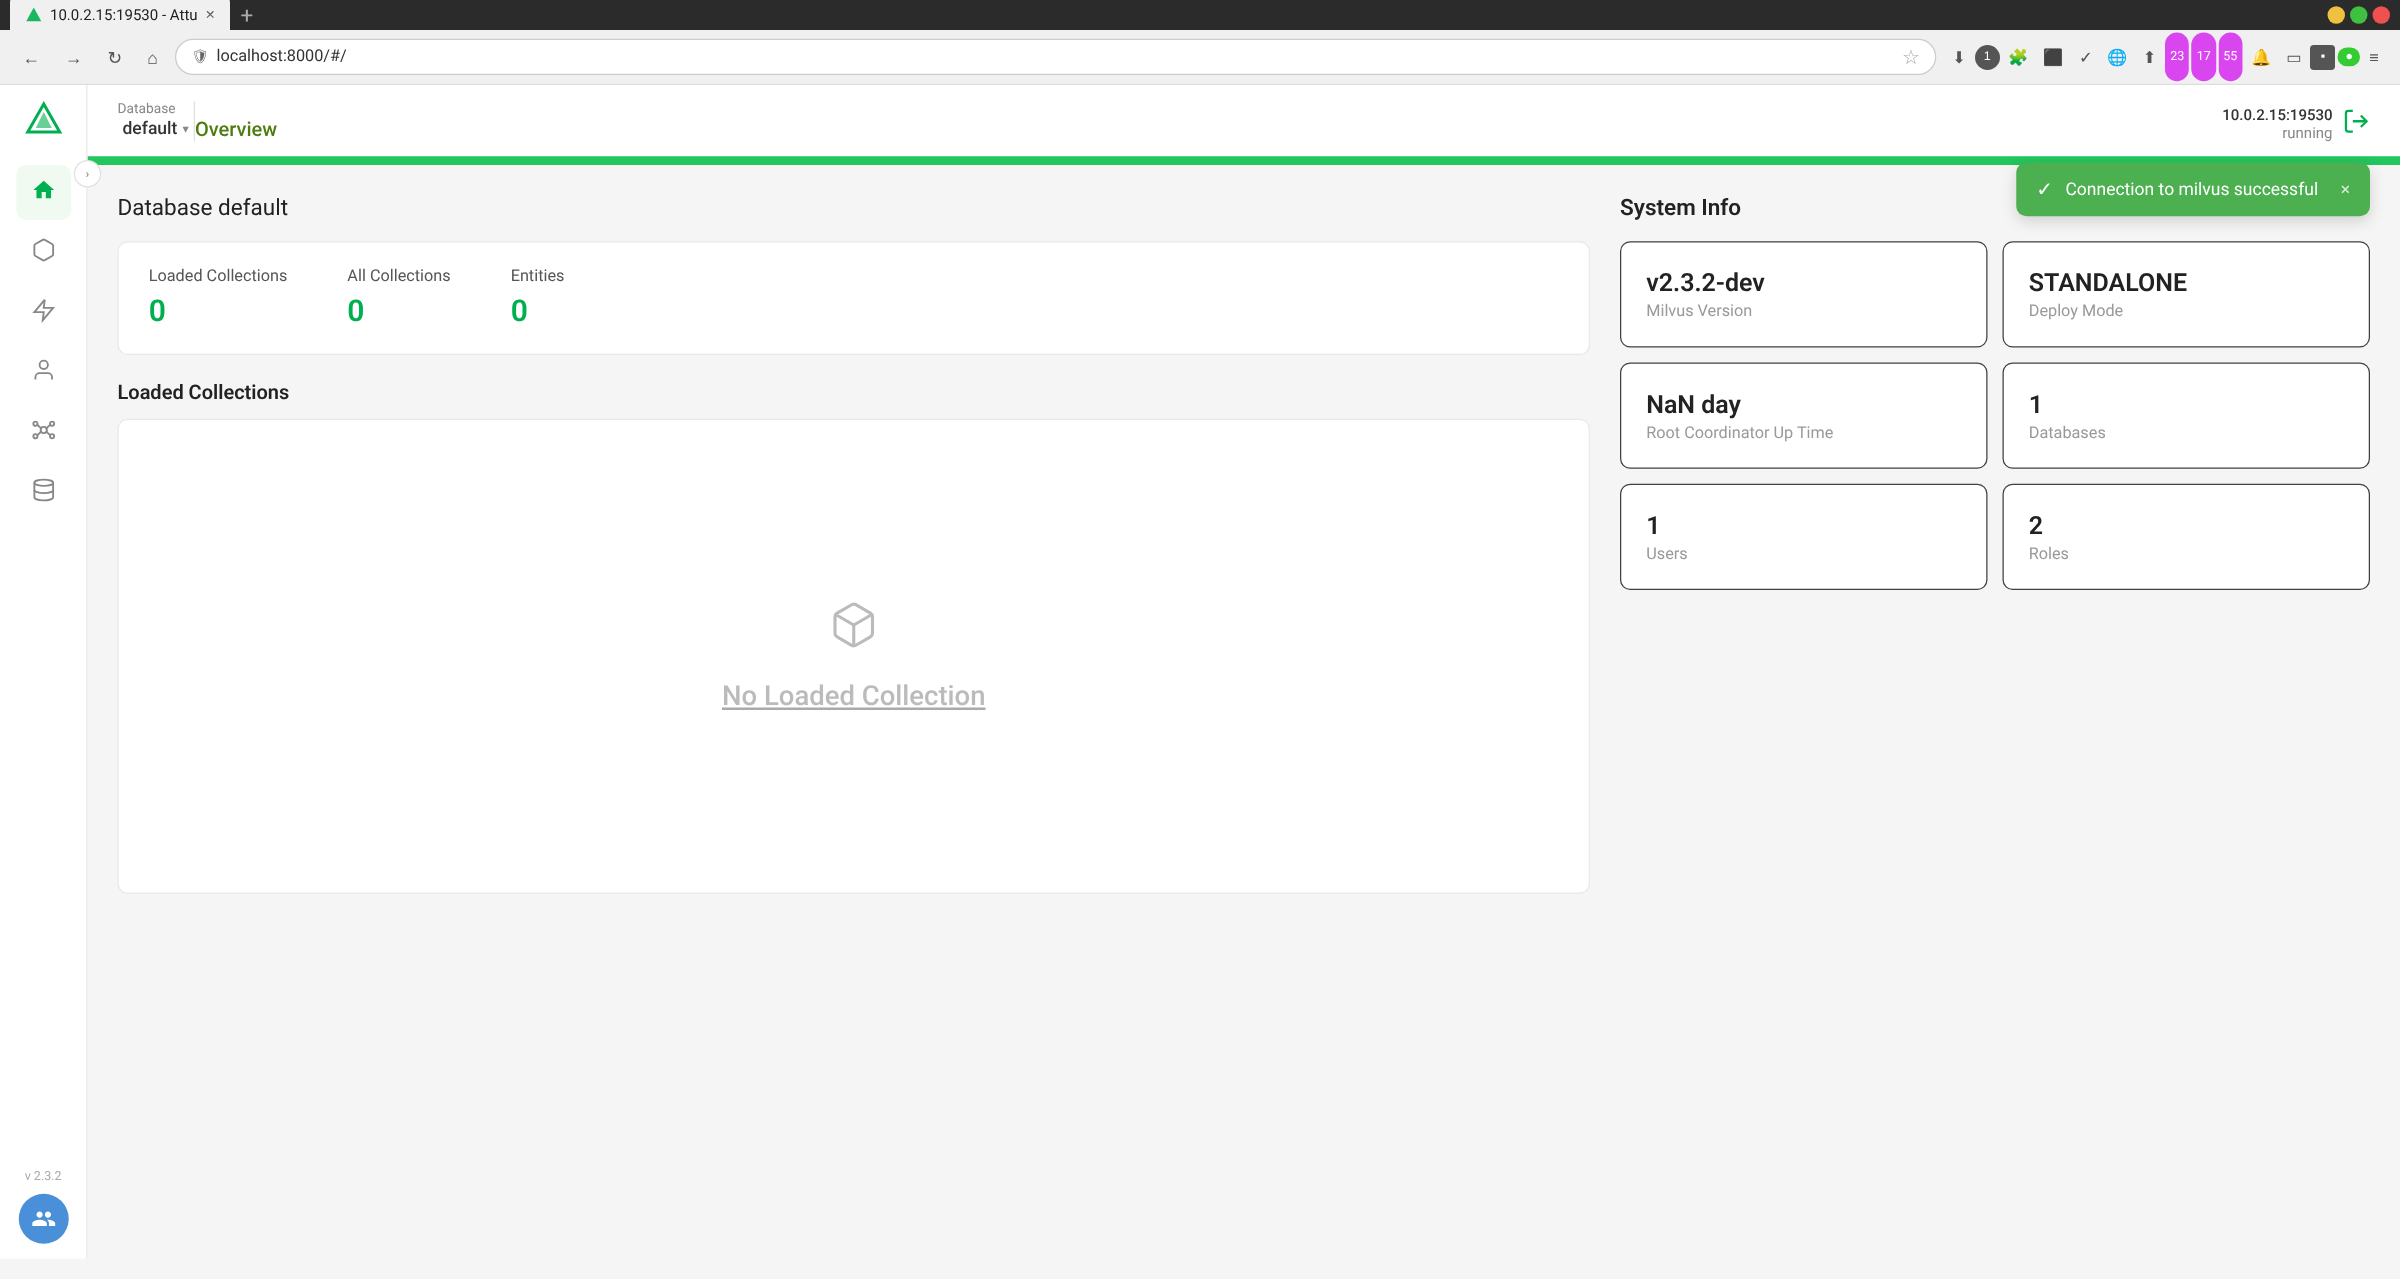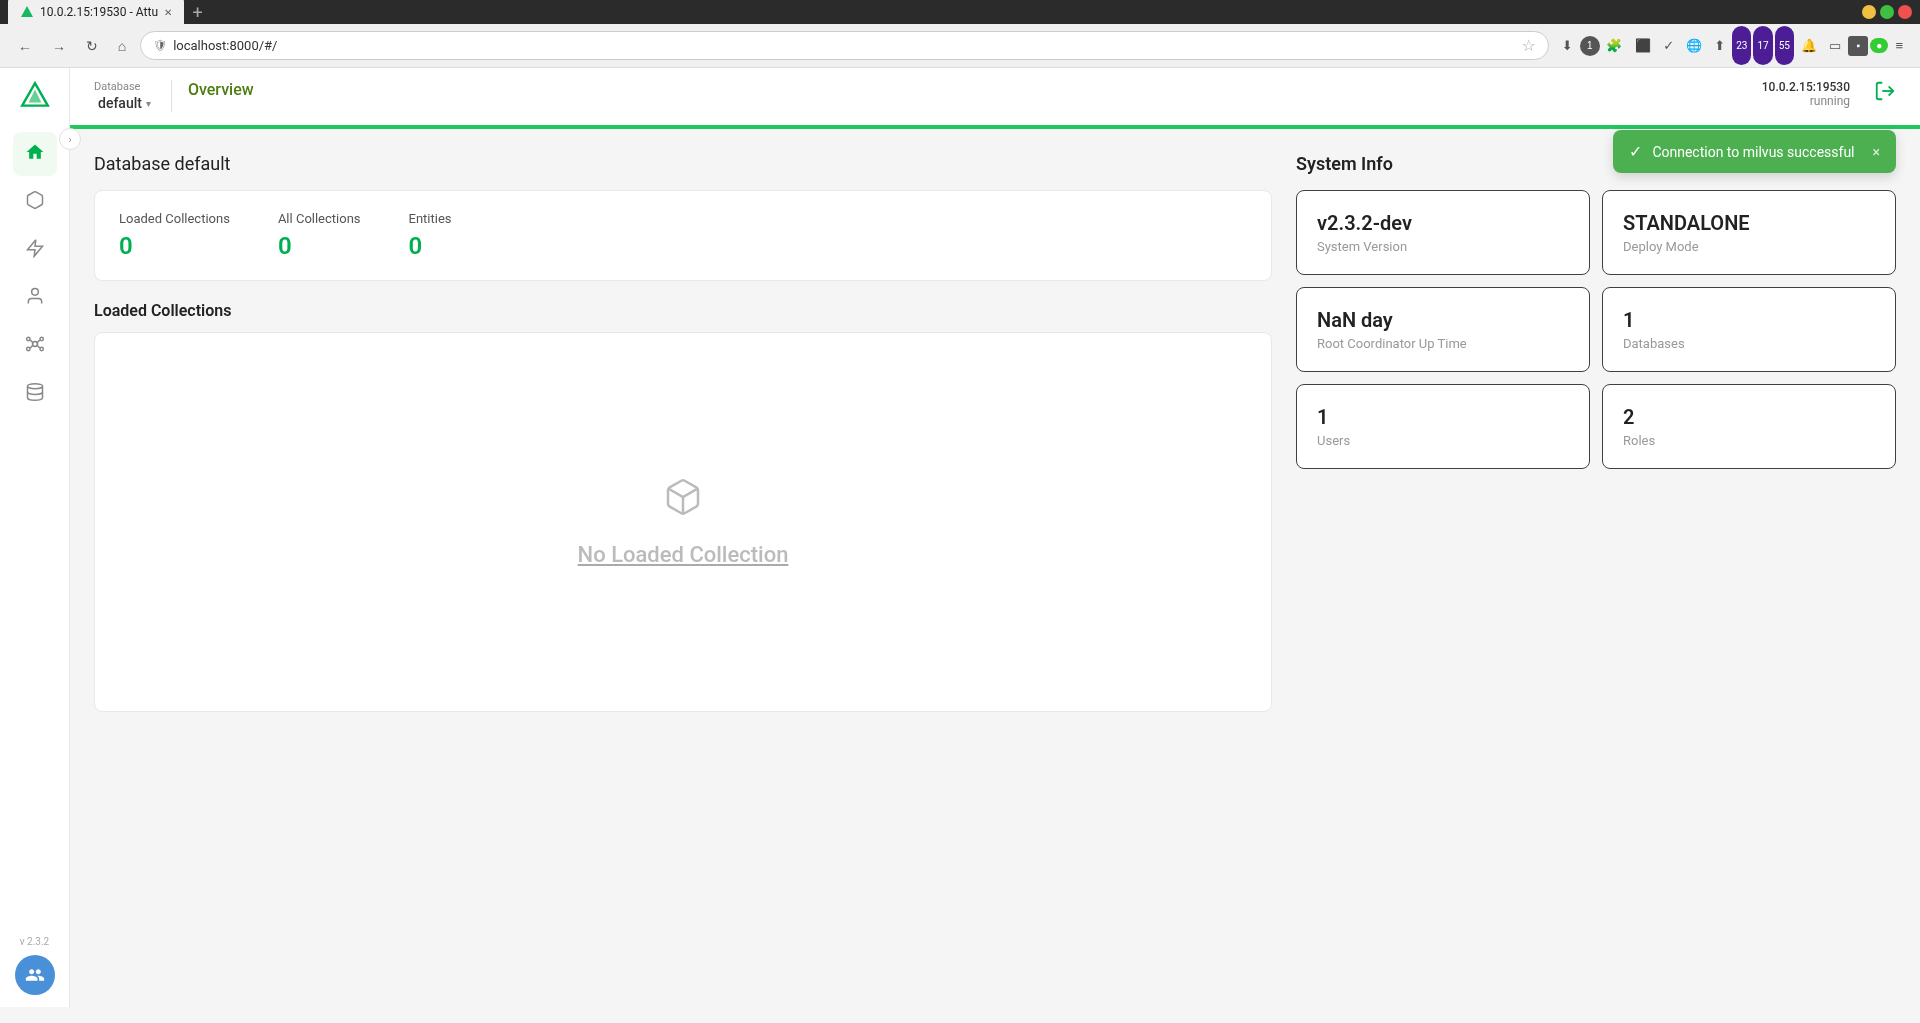--- a/index.html
+++ b/index.html
@@ -18,40 +18,40 @@
     .win-max { background: #40c040; }
     .win-close { background: #f05050; }
 
     
     .browser-toolbar { background: #f0f0f0; height: 44px; display: flex; align-items: center; padding: 0 12px; gap: 8px; border-bottom: 1px solid #ddd; }
     .nav-btn { background: none; border: none; cursor: pointer; color: #555; font-size: 14px; padding: 4px 6px; border-radius: 4px; }
     .address-bar { flex: 1; display: flex; align-items: center; background: white; border: 1px solid #ccc; border-radius: 20px; padding: 4px 12px; gap: 6px; font-size: 13px; color: #333; }
     .address-icon { color: #666; font-size: 11px; }
     .toolbar-icons { display: flex; align-items: center; gap: 2px; }
     .toolbar-icon-btn { background: none; border: none; cursor: pointer; color: #555; font-size: 13px; padding: 4px 5px; border-radius: 4px; }
-    .badge { background: #4c1d95; color: white; border-radius: 10px; font-size: 10px; padding: 14px 4px; }
+    .badge { background: #d946ef; color: white; border-radius: 10px; font-size: 10px; padding: 14px 4px; }
 
     
     .app-layout { display: flex; height: calc(1023px - 84px); }
 
     
     .sidebar { width: 70px; background: white; border-right: 1px solid #e8e8e8; display: flex; flex-direction: column; align-items: center; padding: 12px 0; gap: 4px; position: relative; }
     .sidebar-logo { margin-bottom: 12px; }
     .sidebar-toggle { position: absolute; right: -12px; top: 60px; background: white; border: 1px solid #e0e0e0; border-radius: 50%; width: 22px; height: 22px; display: flex; align-items: center; justify-content: center; cursor: pointer; font-size: 10px; color: #888; z-index: 10; }
     .sidebar-nav-item { width: 44px; height: 44px; border-radius: 8px; display: flex; align-items: center; justify-content: center; cursor: pointer; color: #888; font-size: 18px; }
     .sidebar-nav-item.active { background: #f0faf0; color: #00b050; }
     .sidebar-bottom { margin-top: auto; display: flex; flex-direction: column; align-items: center; gap: 8px; }
     .version-label { font-size: 10px; color: #aaa; margin-top: 45px; }
     .avatar-btn { width: 40px; height: 40px; border-radius: 50%; background: #4a90d9; display: flex; align-items: center; justify-content: center; cursor: pointer; }
 
     
     .main-content { flex: 1; display: flex; flex-direction: column; overflow: hidden; }
 
     
-    .app-header { background: white; border-bottom: 4px solid #22c55e; padding: 12px 24px; display: flex; align-items: flex-start; gap: 16px; position: relative; }
+    .app-header { background: white; border-bottom: 7px solid #22c55e; padding: 12px 24px; display: flex; align-items: flex-end; gap: 0; position: relative; }
     .db-selector { display: flex; flex-direction: column; }
     .db-label { font-size: 11px; color: #888; }
     .db-select { display: flex; align-items: center; gap: 4px; cursor: pointer; padding: 2px 4px; border-radius: 4px; }
     .db-name { font-size: 14px; font-weight: 500; color: #333; }
     .db-chevron { color: #888; font-size: 10px; }
     .header-divider { width: 1px; height: 32px; background: #e0e0e0; }
     .page-title-text { font-size: 16px; font-weight: 500; color: #4d7c0f; }
     .connection-info { margin-left: auto; text-align: right; font-size: 12px; }
     .conn-host { color: #333; font-weight: 500; }
     .conn-status { color: #888; }
@@ -281,21 +281,21 @@
           </div>
         </div>
       </div>
 
       <div class="right-panel">
         <h2 class="system-info-title">System Info</h2>
         <div class="info-grid">
 
           <div class="info-card">
             <div class="info-value">v2.3.2-dev</div>
-            <div class="info-label">System Version</div>
+            <div class="info-label">Milvus Version</div>
           </div>
 
           <div class="info-card">
             <div class="info-value">STANDALONE</div>
             <div class="info-label">Deploy Mode</div>
           </div>
 
           <div class="info-card">
             <div class="info-value">NaN day</div>
             <div class="info-label">Root Coordinator Up Time</div>

